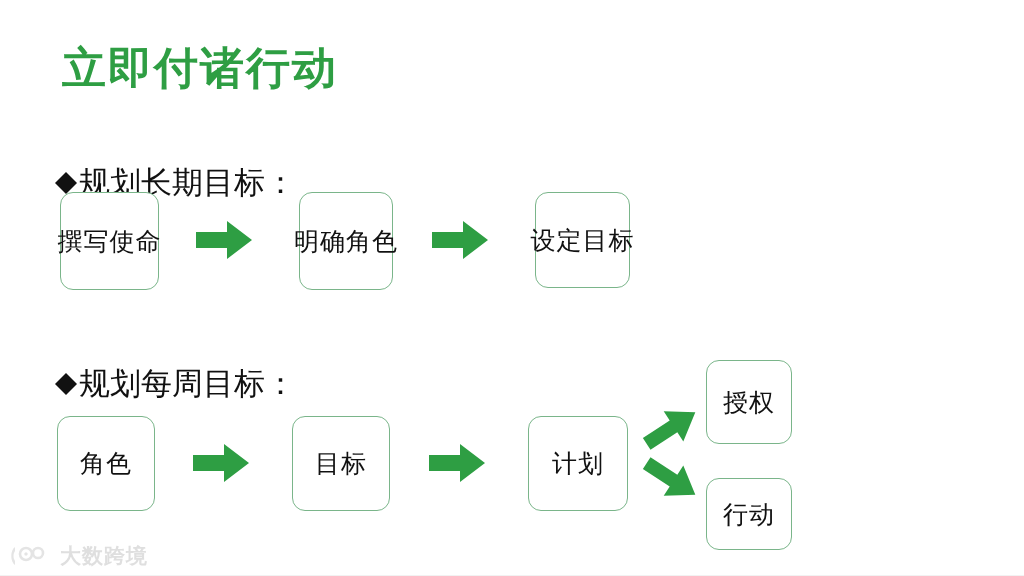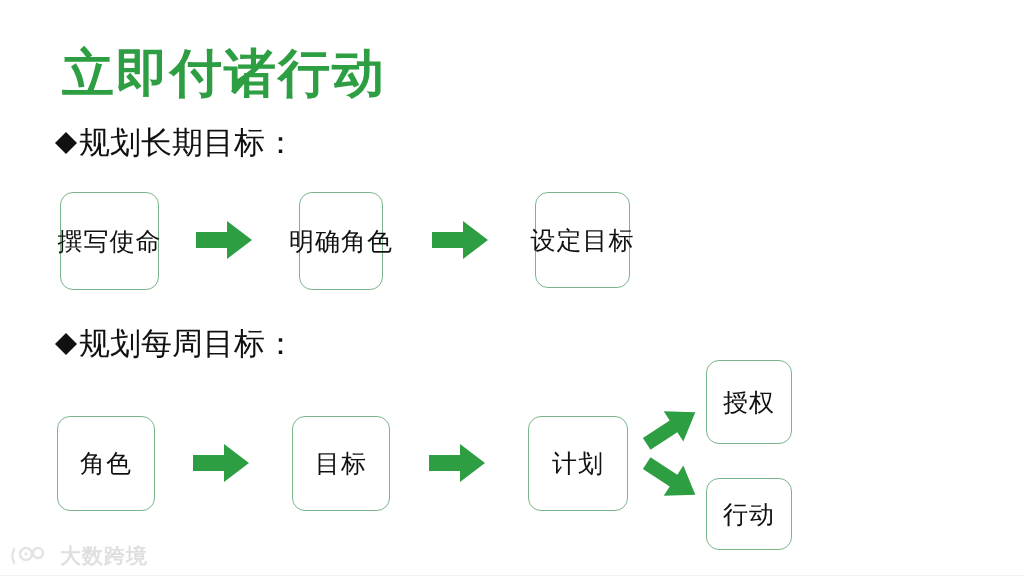--- a/index.html
+++ b/index.html
@@ -20,34 +20,35 @@
     position: absolute;
     inset: 0;
     background: #ffffff;
   }
 
   
   .slide-title {
     position: absolute;
     left: 62px;
     top: 42px;
-    font-size: 52px;
+    font-size: 44px;
     font-weight: bold;
     color: #2e9e43;
     letter-spacing: 2px;
     line-height: 1.2;
     white-space: nowrap;
   }
 
   
   .section-heading {
     position: absolute;
     display: flex;
     align-items: center;
     white-space: nowrap;
+    margin-top: 40px;
   }
   .section-heading .diamond-bullet {
     width: 0;
     height: 0;
     margin-right: 2px;
     border: 11px solid transparent;
     border-bottom-color: #111111;
     position: relative;
     top: -11px;
   }
@@ -87,21 +88,21 @@
   }
   .flow-box .line {
     font-size: 25px;
     line-height: 1.32;
     letter-spacing: 1px;
     white-space: nowrap;
   }
 
   
   #box-write-mission { left: 60px;  top: 192px; width: 99px;  height: 98px; }
-  #box-clarify-role  { left: 299px; top: 192px; width: 84px;  height: 98px; }
+  #box-clarify-role  { left: 299px; top: 192px; width: 94px;  height: 98px; }
   #box-set-goal      { left: 535px; top: 192px; width: 95px;  height: 96px; }
 
   
   #box-role     { left: 57px;  top: 416px; width: 98px;  height: 95px; }
   #box-goal     { left: 292px; top: 416px; width: 98px;  height: 95px; }
   #box-plan     { left: 528px; top: 416px; width: 100px; height: 95px; }
   #box-delegate { left: 706px; top: 360px; width: 86px;  height: 84px; }
   #box-action   { left: 706px; top: 478px; width: 86px;  height: 72px; }
 
   

